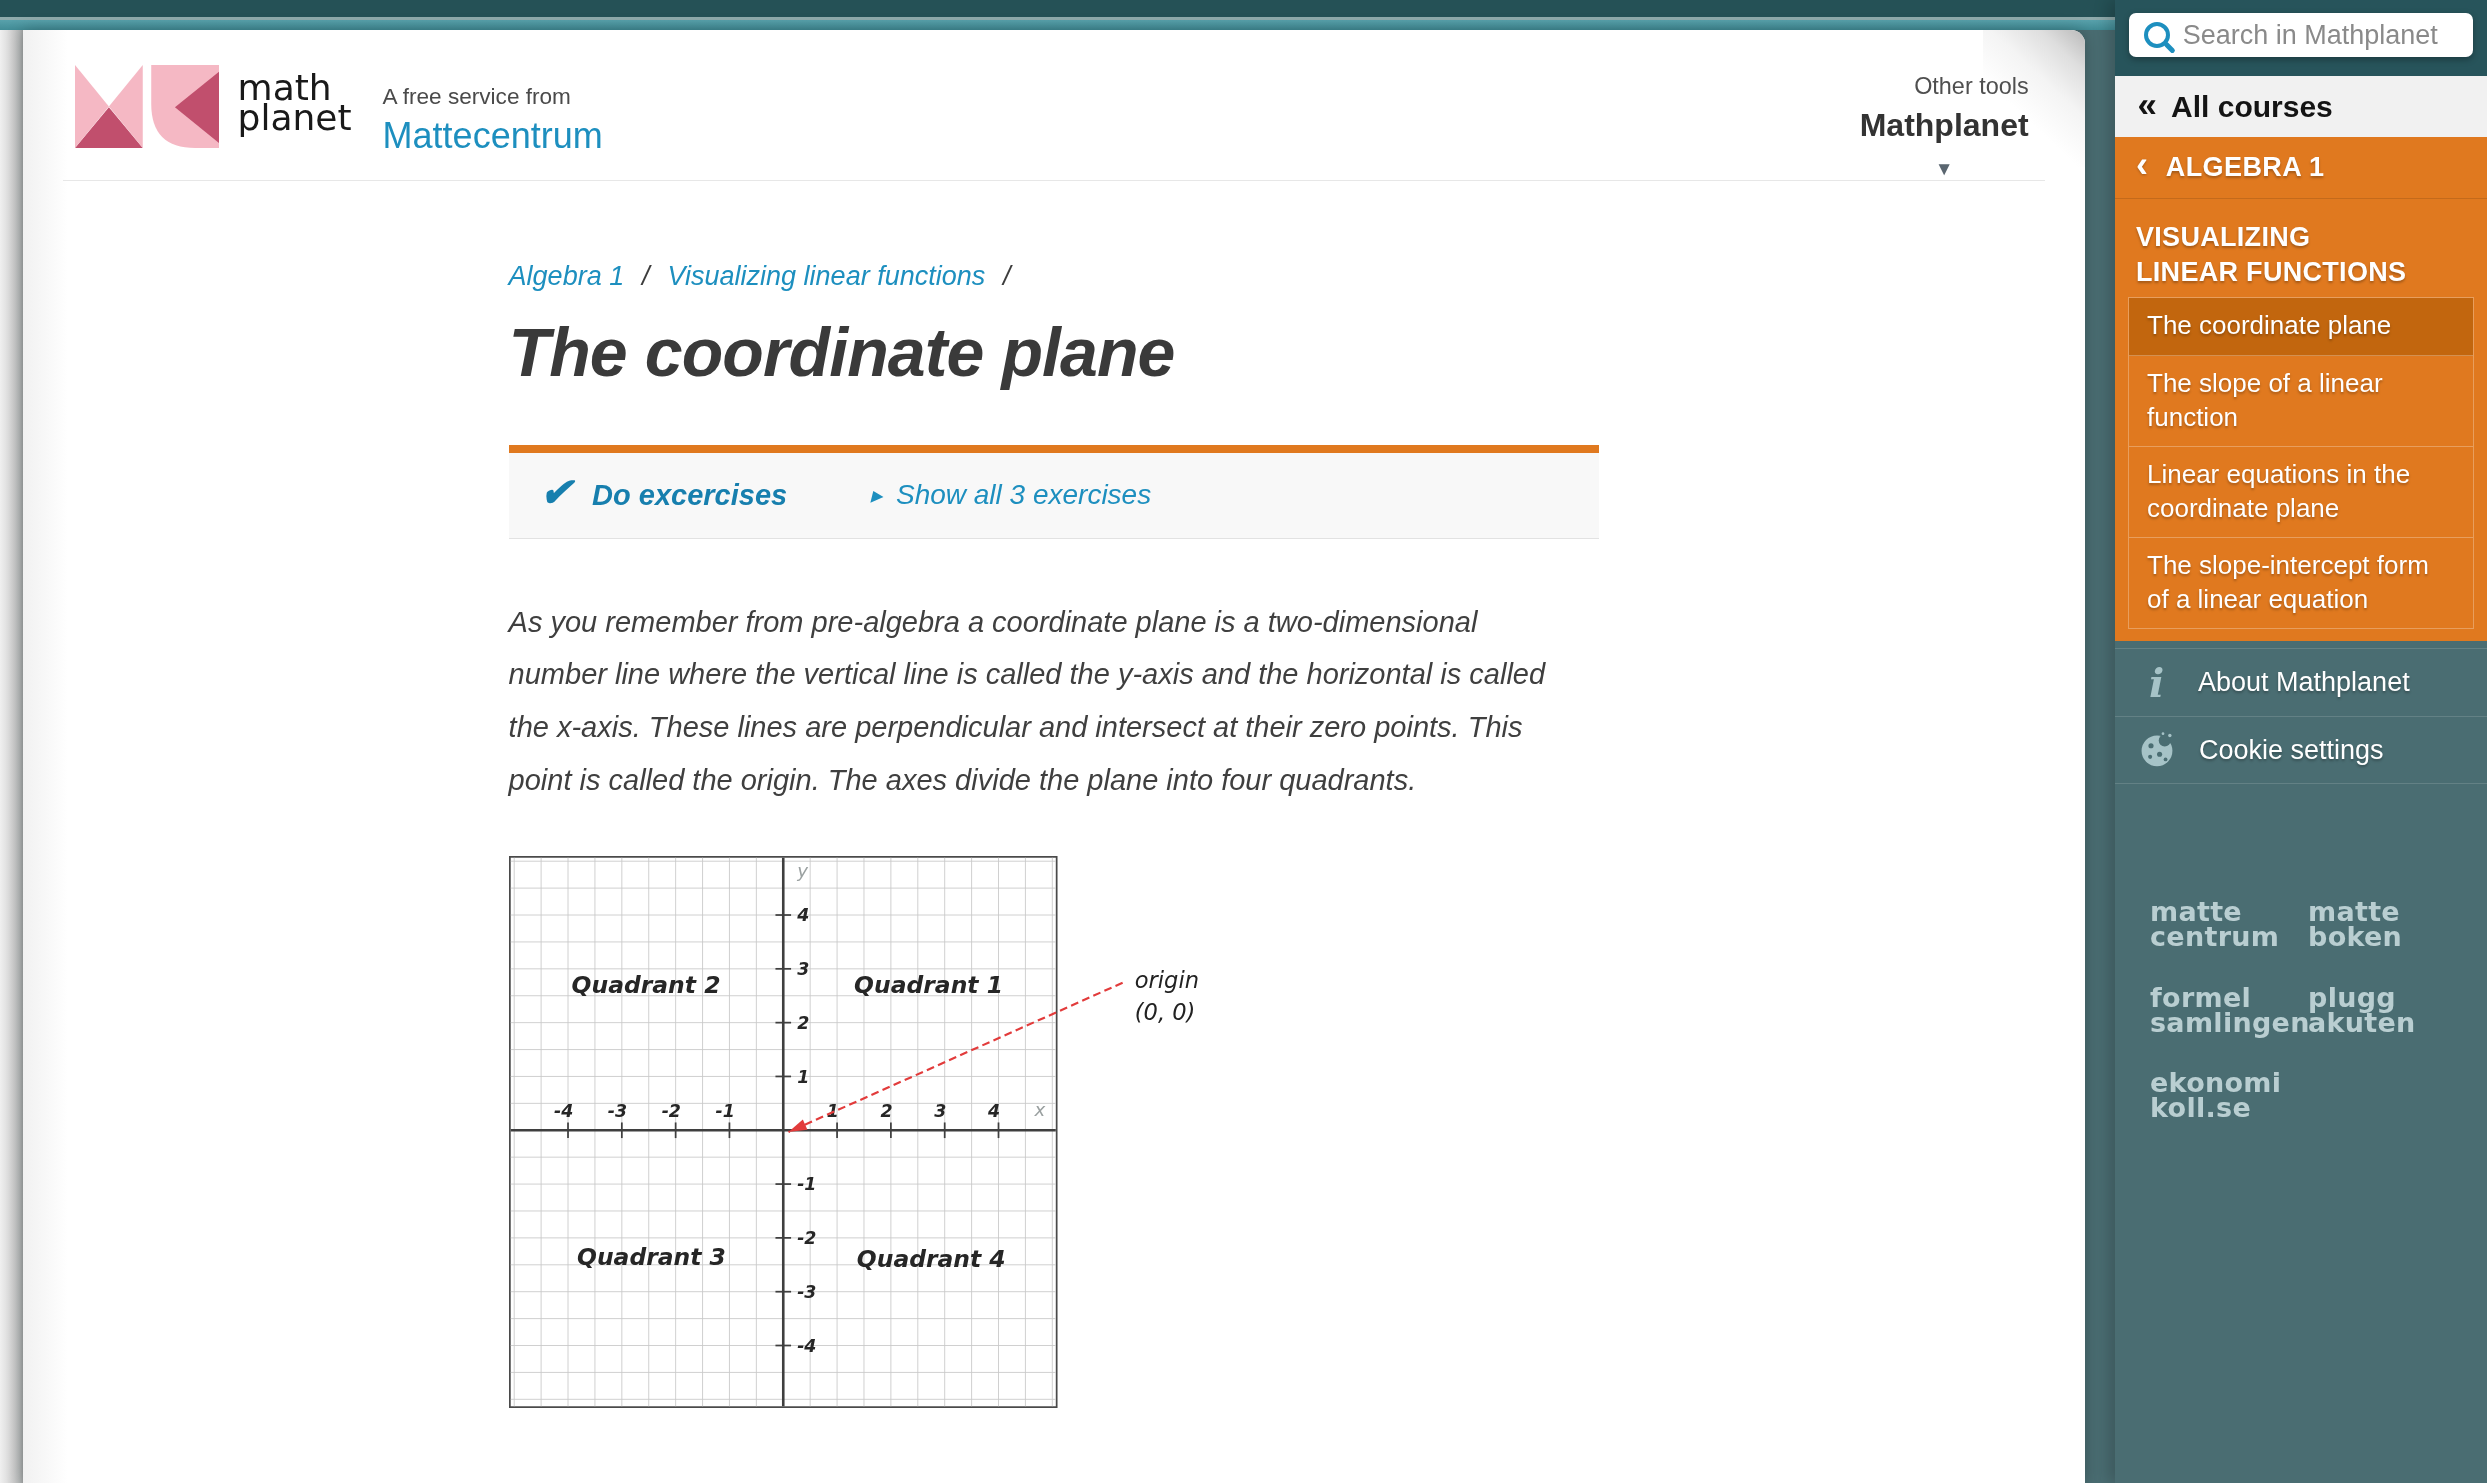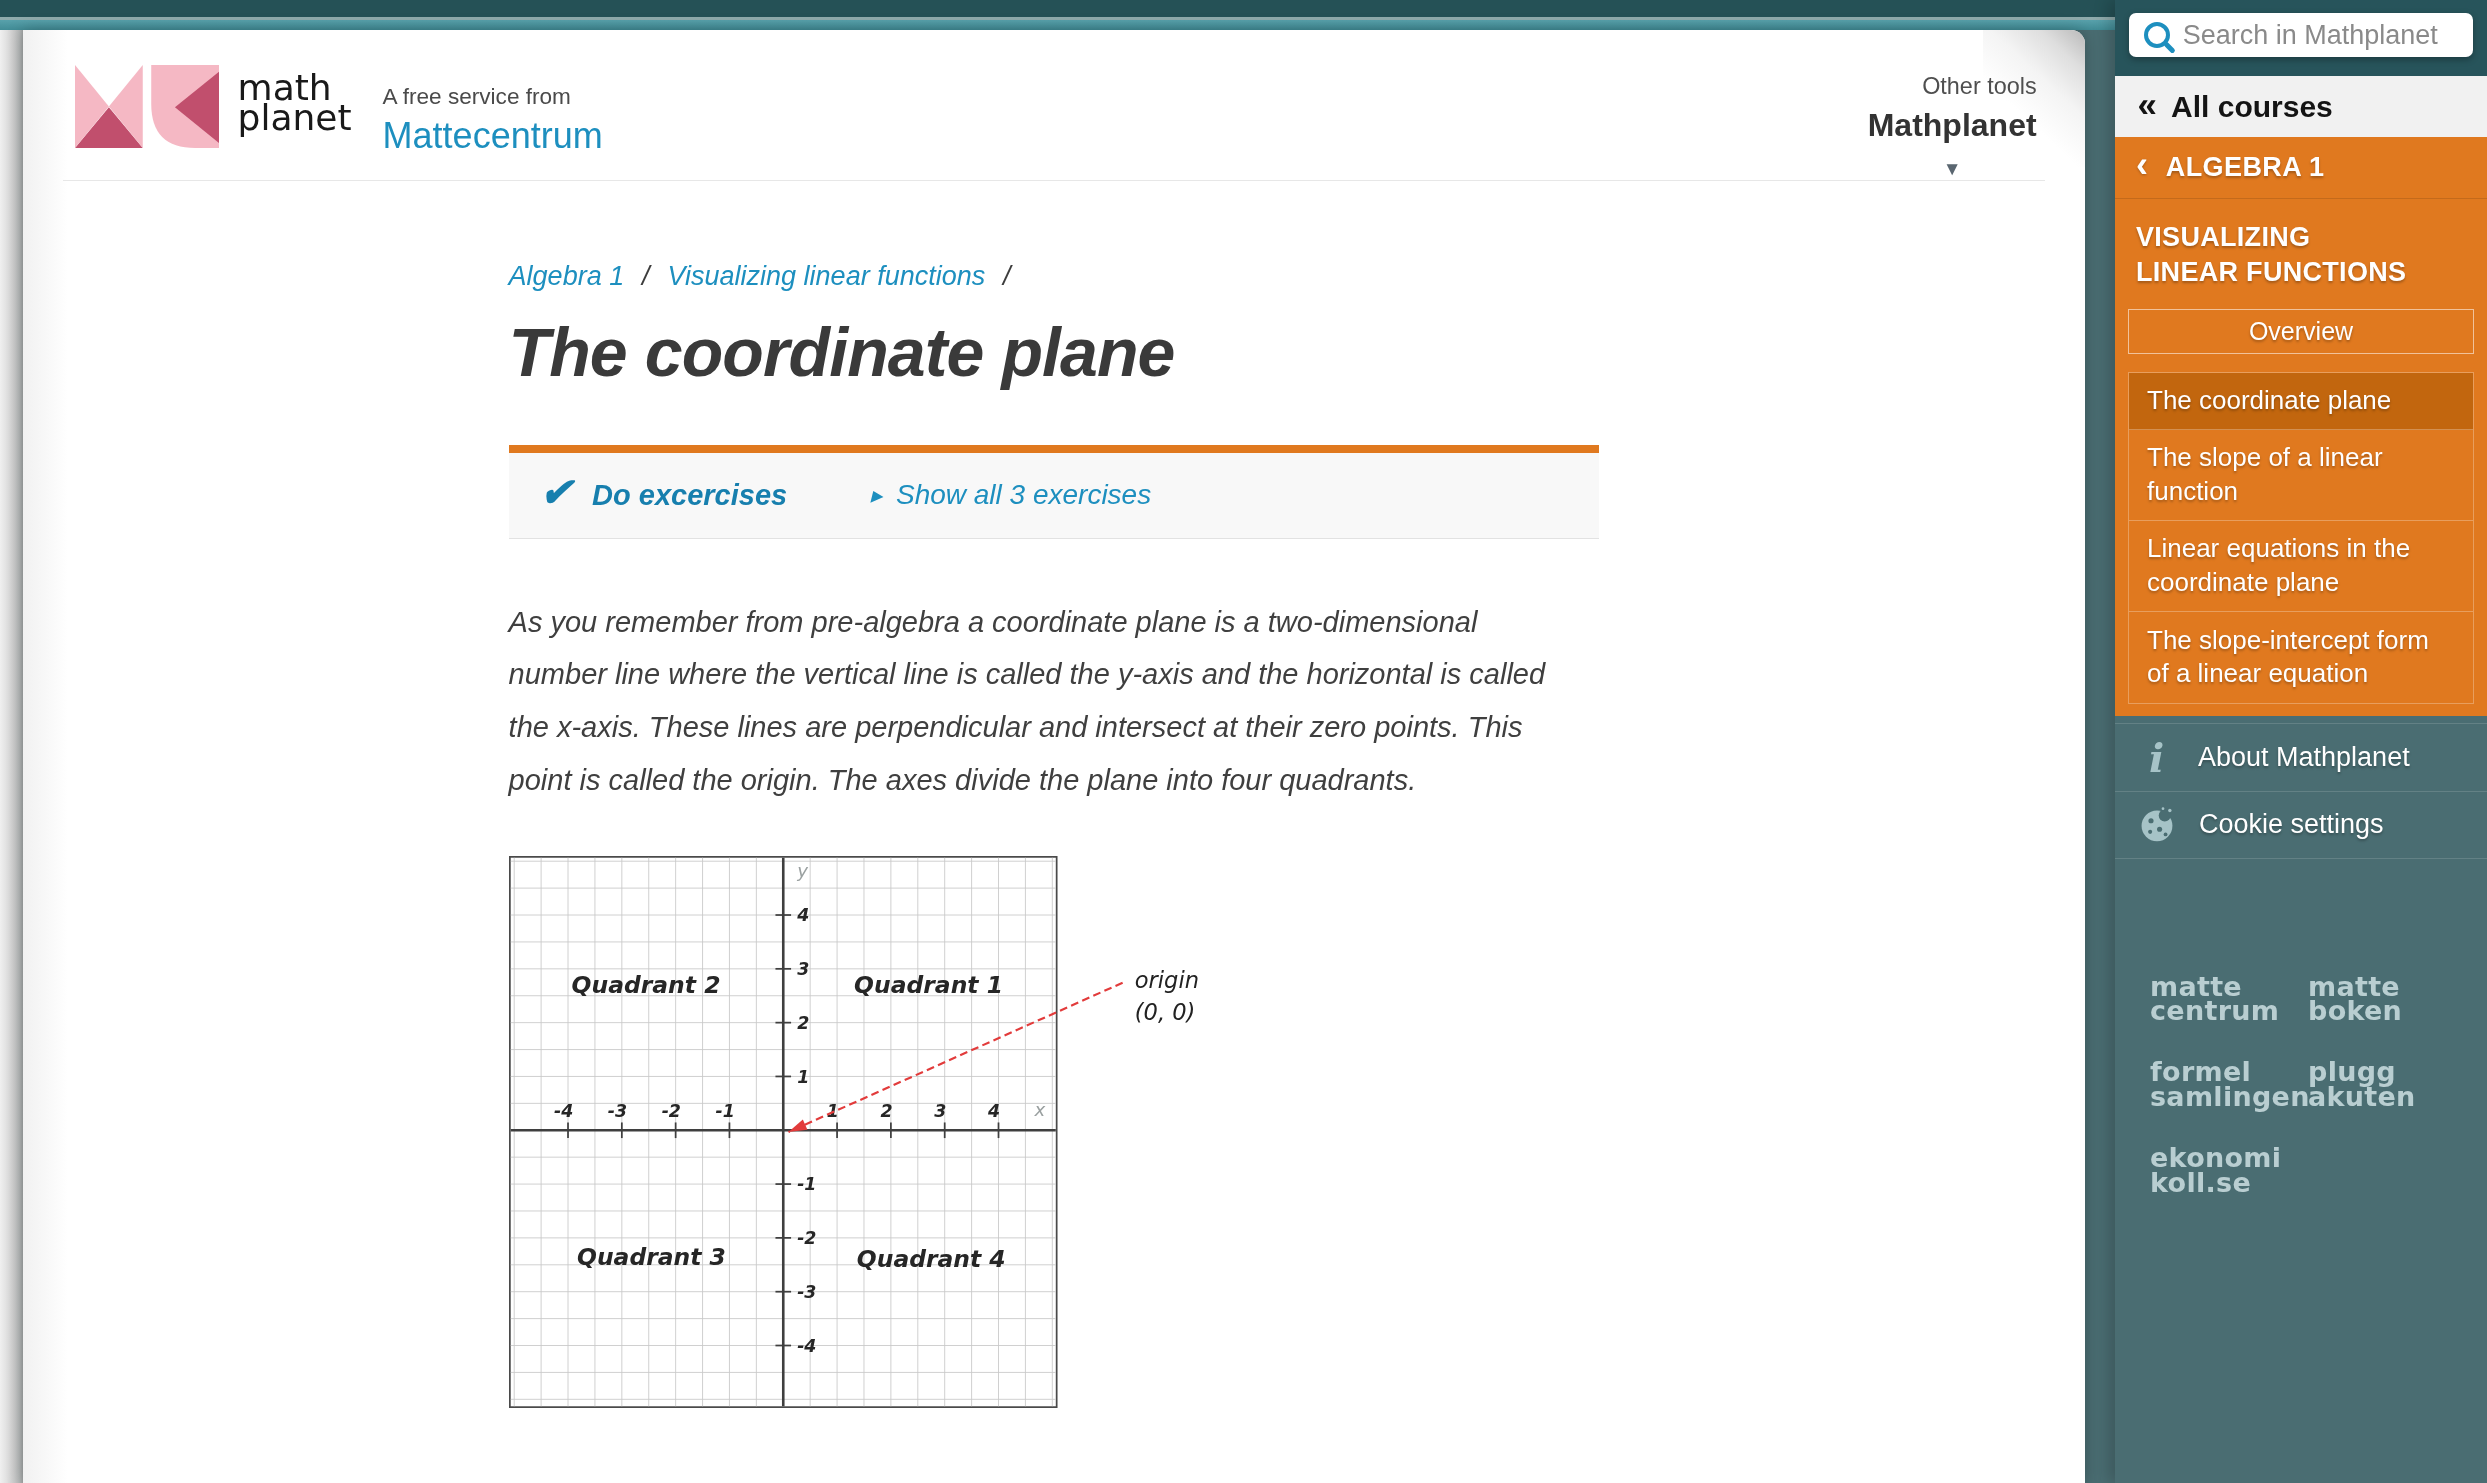--- a/index.html
+++ b/index.html
@@ -27,21 +27,21 @@
           background:linear-gradient(223deg, #b9b9b9 0%, #dedede 18%, #f4f4f4 38%, #ffffff 62%); }
   
   .page-header { position:relative; height:151px; margin:0 40px; border-bottom:1.7px solid #e7e7e7; }
   .logo-row { position:absolute; left:12px; top:35px; display:flex; align-items:flex-start; }
   .logo-mark { width:144px; height:83px; display:block; }
   .logo-text { margin-left:19px; font-family:"DejaVu Sans",sans-serif; font-weight:normal;
                font-size:36px; line-height:.83; color:#191919; letter-spacing:0; padding-top:8.7px; }
   .tagline { margin-left:31px; padding-top:19px; }
   .tagline-line1 { font-size:22.6px; color:#4a4a4a; }
   .tagline-line2 { font-size:36px; color:#1d8fbf; margin-top:5.2px; }
-  .other-tools { position:absolute; right:8px; top:43px; text-align:right; }
+  .other-tools { position:absolute; right:16px; top:43px; text-align:right; }
   .other-tools-label { font-size:23.4px; color:#4f4f4f; }
   .other-tools-value { margin-top:7px; display:flex; align-items:center; justify-content:flex-end; gap:12px;
                        font-size:32px; font-weight:600; color:#333;flex-direction:column; }
   .dd-triangle { font-size:19px; color:#5a6670; transform:translateY(1.7px); }
   
   .content { width:1090px; margin:0 auto; position:relative;font-style:italic; }
   .breadcrumb { margin-top:80px; font-size:27px; color:#3c3c3c; }
   .breadcrumb a { color:#1d8fbf; text-decoration:none; cursor:pointer; }
   .crumb-sep { color:#3c3c3c; margin:0 10.4px; }
   h1.page-title { margin-top:21px; font-size:68px; font-weight:bold; color:#3a3a3a; letter-spacing:-0.9px; }
@@ -259,21 +259,20 @@
       <span class="dbl-chevron">«</span>
       <span>All courses</span>
     </div>
 
     <div class="course-panel">
       <div class="course-header shadowed">
         <span class="back-chevron">‹</span>
         <span>ALGEBRA 1</span>
       </div>
       <div class="section-title shadowed">VISUALIZING LINEAR FUNCTIONS</div>
-      <div class="overview-btn shadowed">Overview</div>
       <div class="menu">
         <div class="menu-item active shadowed">The coordinate plane</div>
         <div class="menu-item shadowed">The slope of a linear function</div>
         <div class="menu-item shadowed">Linear equations in the coordinate plane</div>
         <div class="menu-item shadowed">The slope-intercept form of a linear equation</div>
       </div>
     </div>
 
     <div class="side-links">
       <div class="side-link">

